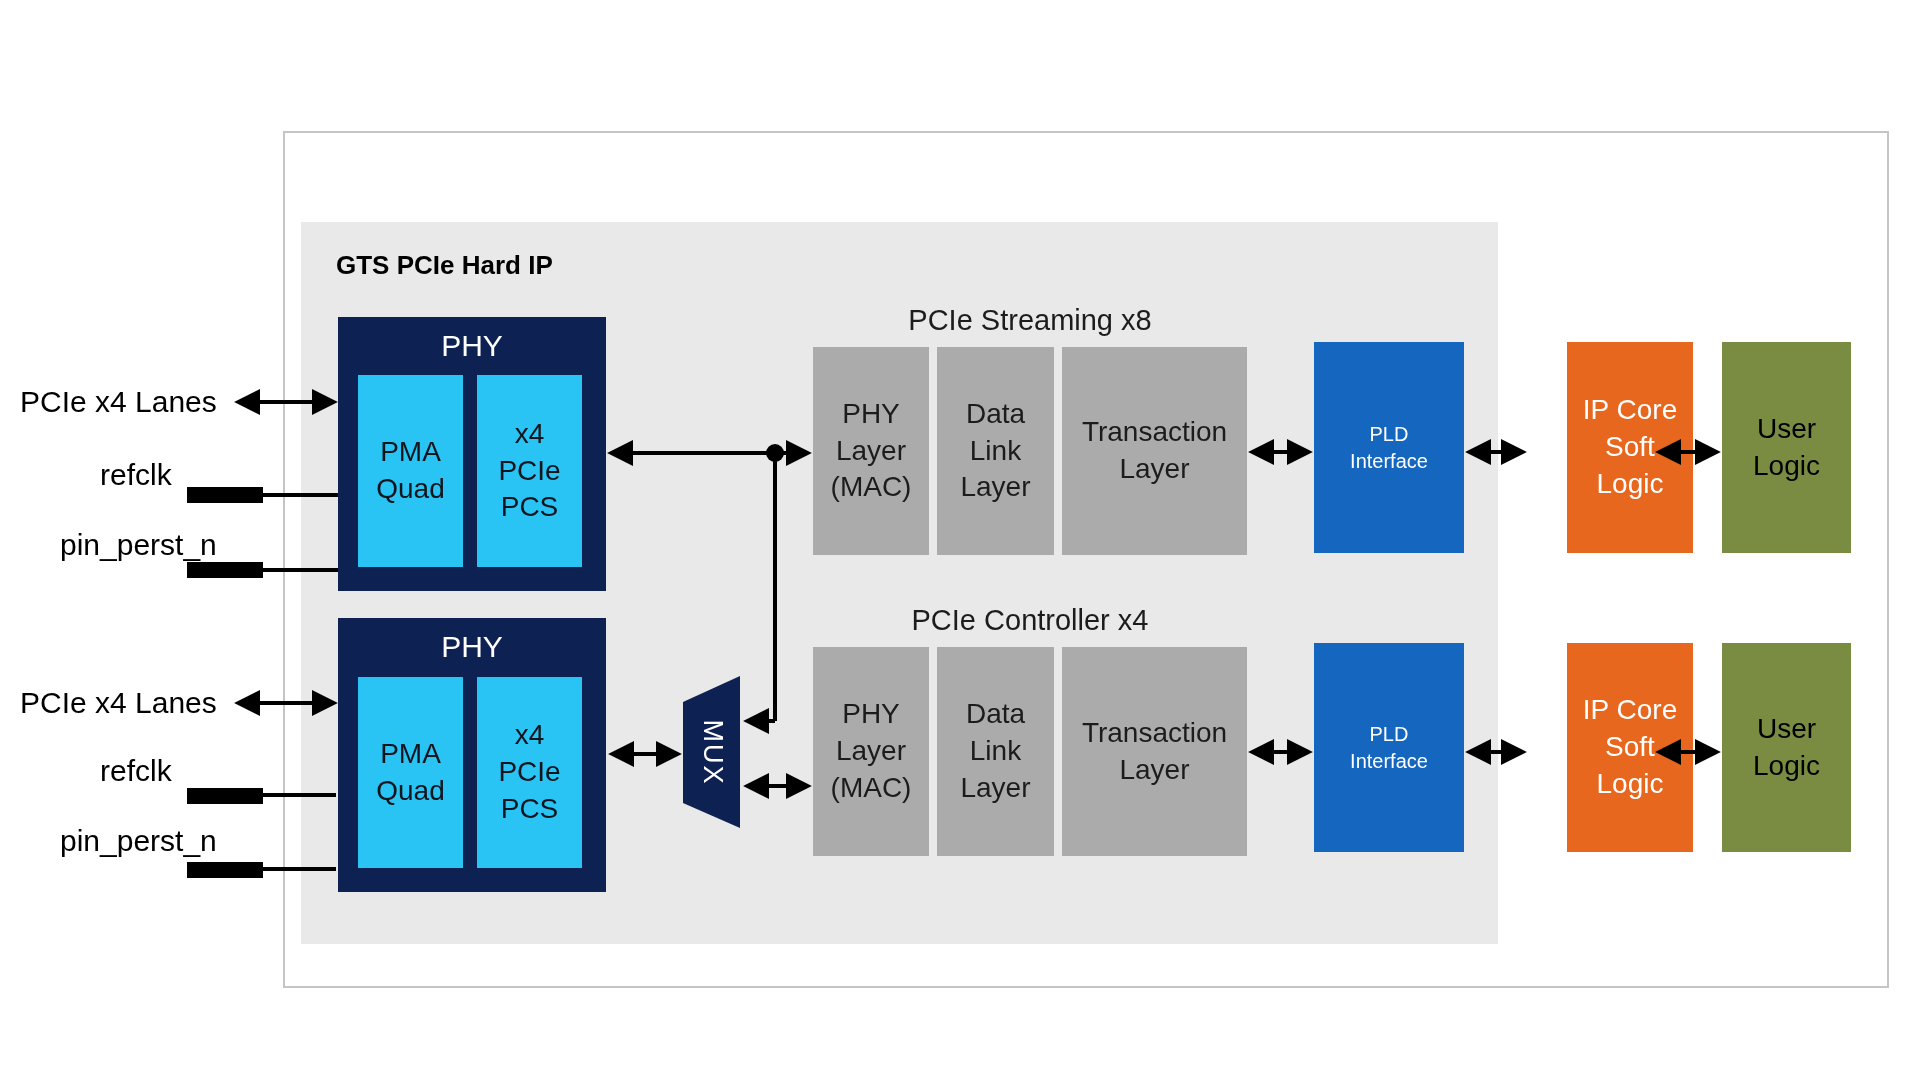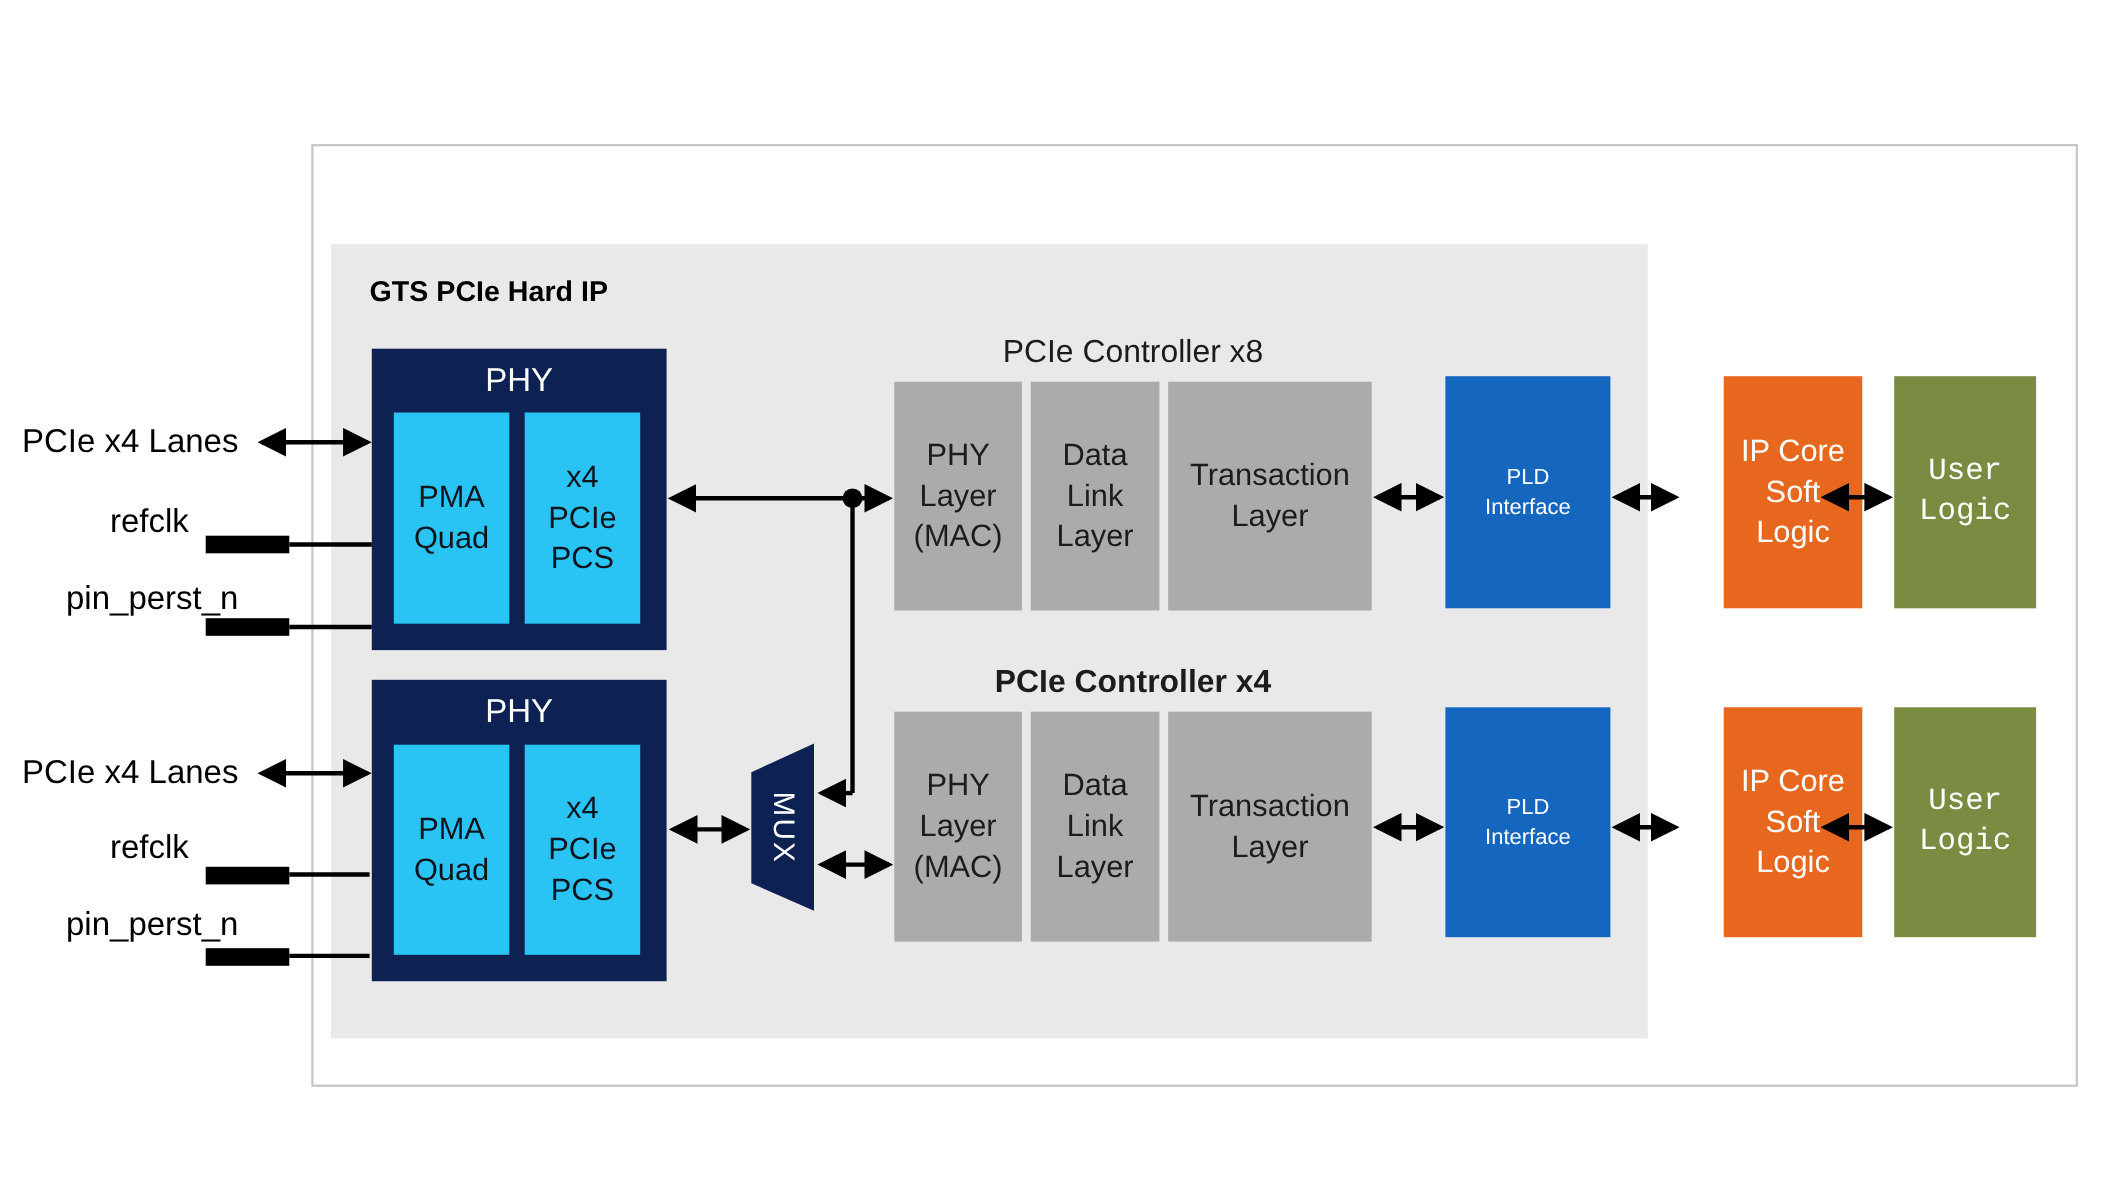--- a/index.html
+++ b/index.html
@@ -11,21 +11,21 @@
   .panel{left:301px;top:222px;width:1197px;height:722px;background:var(--panel_gray);}
   .panel-title{left:336px;top:250px;font-size:26px;font-weight:bold;color:#000;}
   .blk{display:flex;align-items:center;justify-content:center;text-align:center;white-space:pre-line;line-height:1.32;}
   .phy{background:var(--navy);}
   .phy-header{position:absolute;left:0;top:12px;width:100%;text-align:center;color:#fff;font-size:30px;}
   .cyan{background:var(--cyan);color:#10151d;font-size:28px;}
   .gray-blk{background:var(--block_gray);color:#1c1c1c;font-size:28px;}
   .ctrl-label{width:434px;text-align:center;font-size:29px;color:#1c1c1c;}
   .blue-blk{background:var(--blue);color:#fff;font-size:20px;}
   .orange-blk{background:var(--orange);color:#fff;font-size:28px;margin-left:39px;}
-  .green-blk{background:var(--green);color:#ffffff;font-size:28px;font-family:Liberation Mono, monospace;}
+  .green-blk{background:var(--green);color:#000000;font-size:28px;}
   .port-label{font-size:30px;color:#000;text-align:left;}
   .mux-label{display:flex;align-items:center;justify-content:center;color:#fff;}
   .mux-label span{transform:rotate(90deg);font-size:27px;letter-spacing:2px;}
   svg.overlay{position:absolute;left:0;top:0;width:1920px;height:1080px;pointer-events:none;}
   svg.overlay line{stroke:#000;stroke-width:4;}
   svg.overlay rect{fill:#000;}
 </style>
 </head>
 <body>
 
@@ -47,38 +47,38 @@
 
   <div class="abs phy" style="left:338px;top:618px;width:268px;height:274px;">
     <div class="phy-header">PHY</div>
     <div class="abs blk cyan" style="left:20px;top:59px;width:105px;height:191px;">PMA
 Quad</div>
     <div class="abs blk cyan" style="left:139px;top:59px;width:105px;height:191px;">x4
 PCIe
 PCS</div>
   </div>
 
-  <div class="abs ctrl-label" style="left:813px;top:304px;">PCIe Controller x8</div>
+  <div class="abs ctrl-label" style="left:813px;top:304px;">PCIe Streaming x8</div>
   <div class="abs blk gray-blk" style="left:813px;top:347px;width:116px;height:208px;">PHY
 Layer
 (MAC)</div>
   <div class="abs blk gray-blk" style="left:937px;top:347px;width:117px;height:208px;">Data
 Link
 Layer</div>
   <div class="abs blk gray-blk" style="left:1062px;top:347px;width:185px;height:208px;">Transaction
 Layer</div>
   <div class="abs blk blue-blk" style="left:1314px;top:342px;width:150px;height:211px;">PLD
 Interface</div>
   <div class="abs blk orange-blk" style="left:1528px;top:342px;width:126px;height:211px;">IP Core
 Soft
 Logic</div>
   <div class="abs blk green-blk" style="left:1722px;top:342px;width:129px;height:211px;">User
 Logic</div>
 
-  <div class="abs ctrl-label" style="left:813px;top:604px;font-weight:bold;">PCIe Controller x4</div>
+  <div class="abs ctrl-label" style="left:813px;top:604px;">PCIe Controller x4</div>
   <div class="abs blk gray-blk" style="left:813px;top:647px;width:116px;height:209px;">PHY
 Layer
 (MAC)</div>
   <div class="abs blk gray-blk" style="left:937px;top:647px;width:117px;height:209px;">Data
 Link
 Layer</div>
   <div class="abs blk gray-blk" style="left:1062px;top:647px;width:185px;height:209px;">Transaction
 Layer</div>
   <div class="abs blk blue-blk" style="left:1314px;top:643px;width:150px;height:209px;">PLD
 Interface</div>

